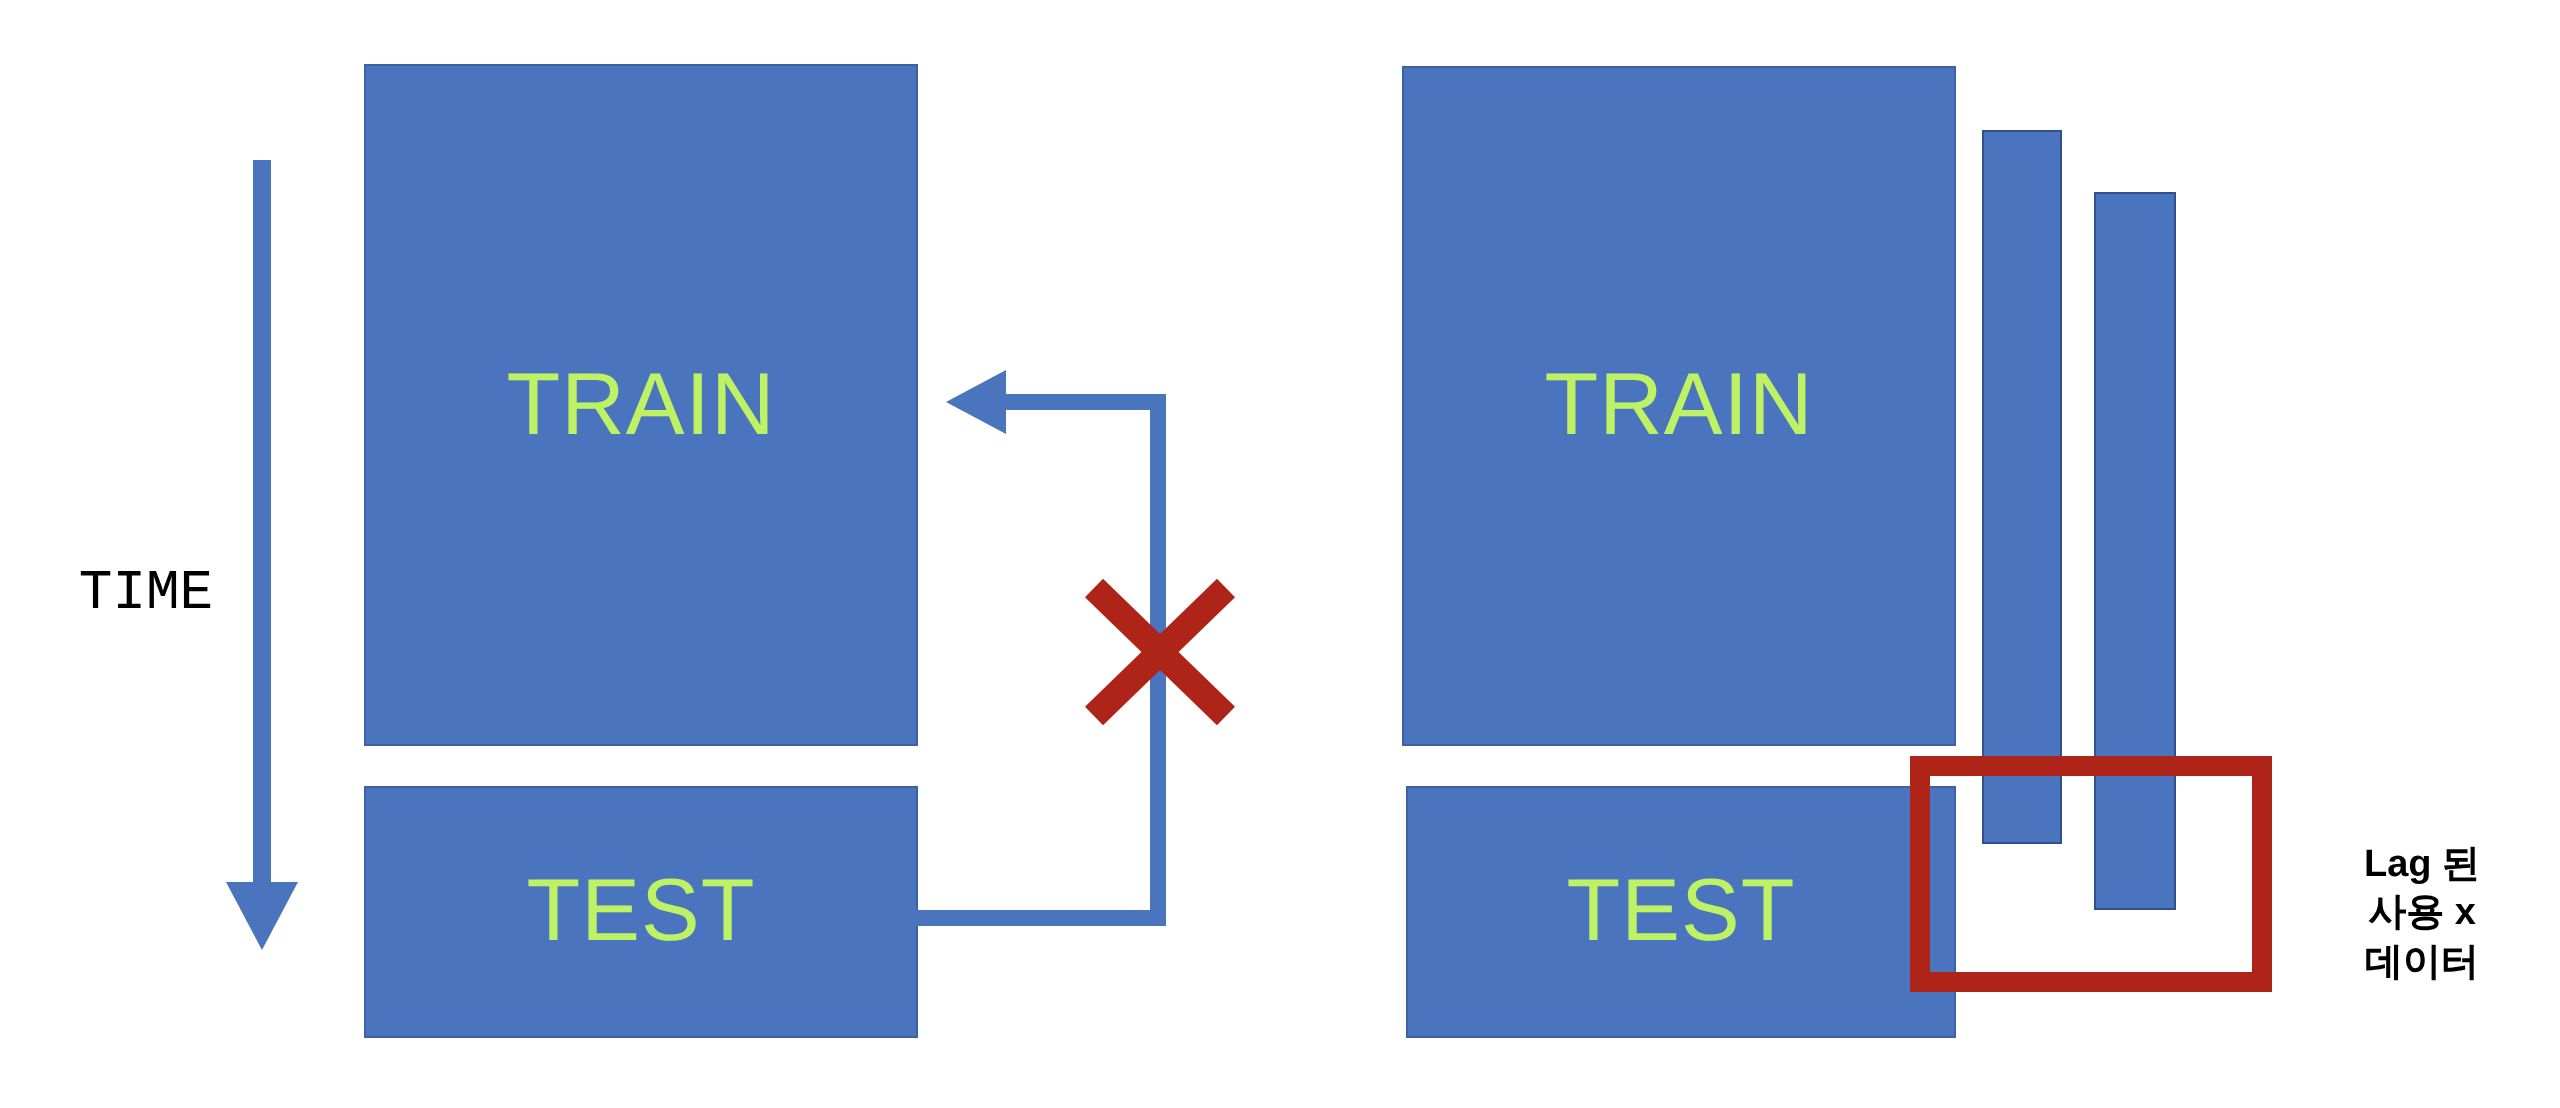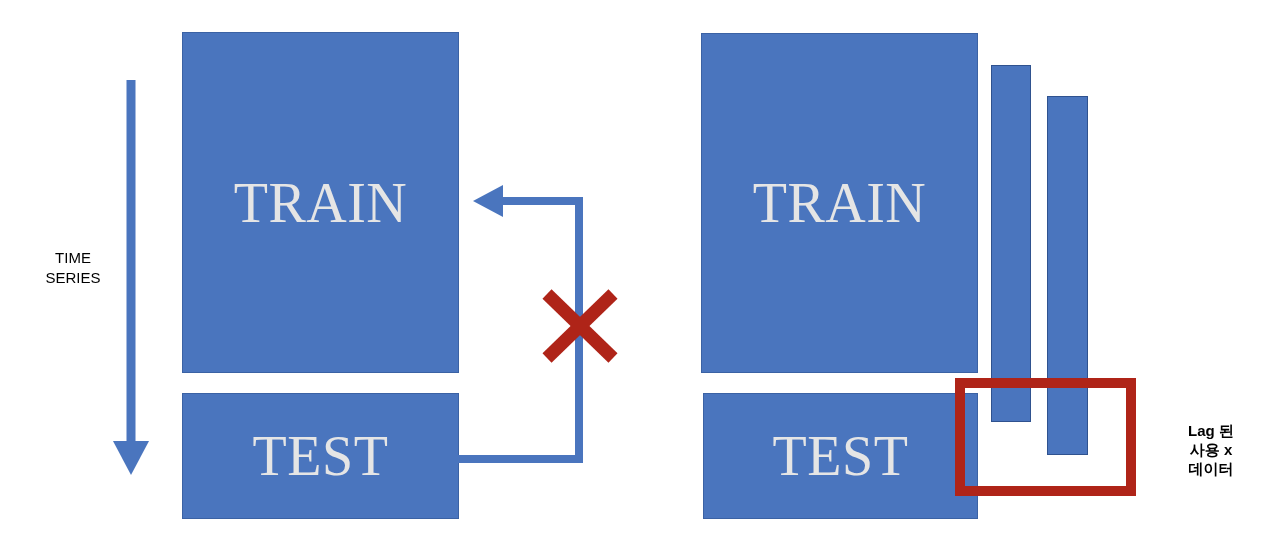--- a/index.html
+++ b/index.html
@@ -25,57 +25,58 @@
   
   .block {
     background: #4A75BE;
     border: 1px solid #3B62A4;
     box-sizing: border-box;
     display: flex;
     align-items: center;
     justify-content: center;
   }
   .block-label {
-    color: #e5e5e5;
-    font-size: 56px;
+    color: #bef264;
+    font-size: 44px;
     font-weight: 400;
     letter-spacing: 0.5px;
     line-height: 1;
     white-space: nowrap;
-    font-family: Liberation Serif, serif;
+    font-family: Liberation Sans, sans-serif;
   }
 
   
   .lag-bar {
     background: #4A75BE;
     border: 1px solid #2F528F;
     box-sizing: border-box;
   }
 
   
   .axis-label {
     color: #000000;
-    font-size: 15px;
+    font-size: 28px;
     line-height: 1.32;
     text-align: center;
     white-space: nowrap;
-    font-family: Liberation Sans, sans-serif;
+    font-family: Liberation Mono, monospace;
+    margin-top: 32px;
   }
 
   
   .red-box {
     border: 10px solid #AF2418;
     box-sizing: border-box;
     background: transparent;
   }
 
   
   .caption {
     color: #000000;
-    font-size: 15px;
+    font-size: 19px;
     font-weight: bold;
     line-height: 1.28;
     text-align: center;
     white-space: nowrap;
     font-family: "Liberation Sans", "DejaVu Sans", sans-serif;
   }
   .caption div { display: block; }
 
   
   .overlay {
@@ -87,21 +88,20 @@
     pointer-events: none;
   }
 </style>
 </head>
 <body>
 
 <div id="canvas">
 
   <div class="abs axis-label" style="left:18px; top:248px; width:110px;">
     <div>TIME</div>
-    <div>SERIES</div>
   </div>
 
   <div class="abs block" style="left:182px; top:32px; width:277px; height:341px;">
     <span class="block-label">TRAIN</span>
   </div>
 
   <div class="abs block" style="left:182px; top:393px; width:277px; height:126px;">
     <span class="block-label">TEST</span>
   </div>
 

